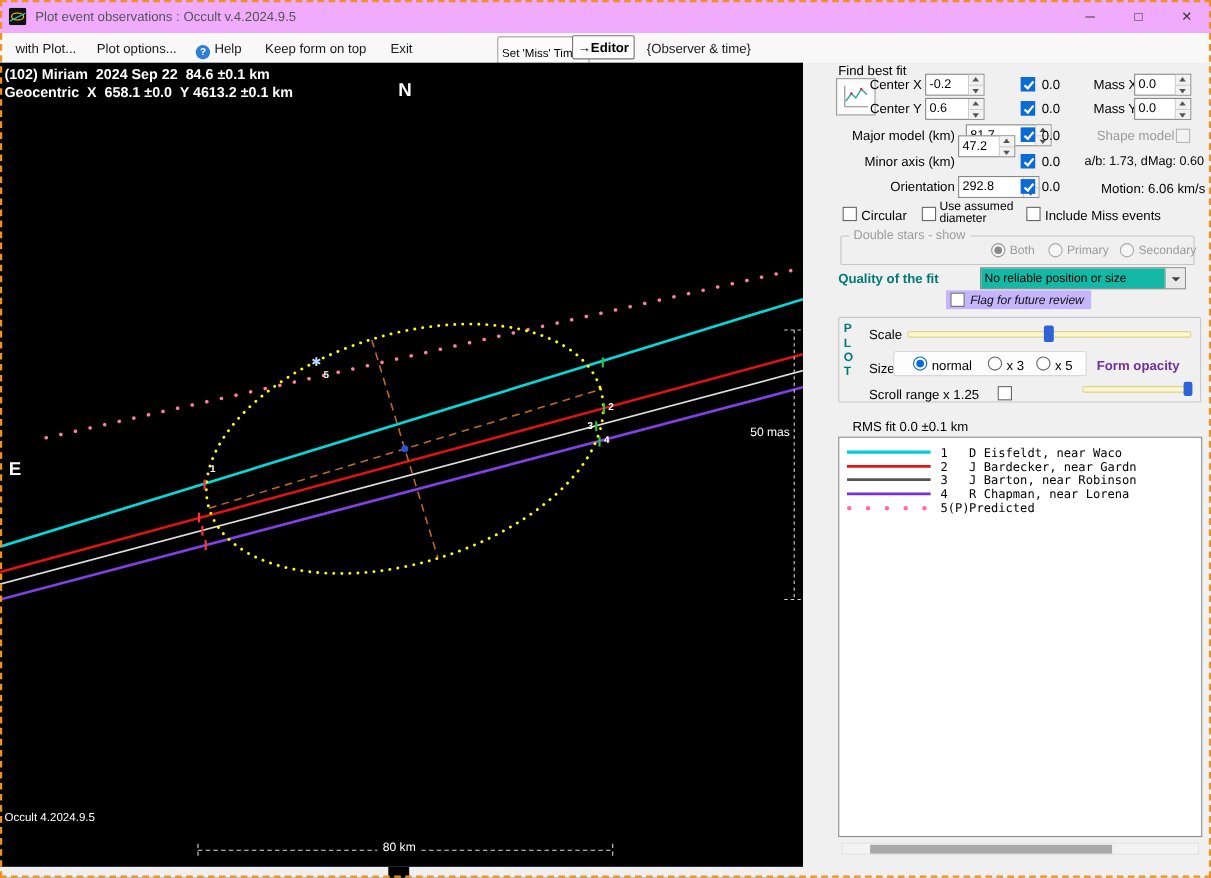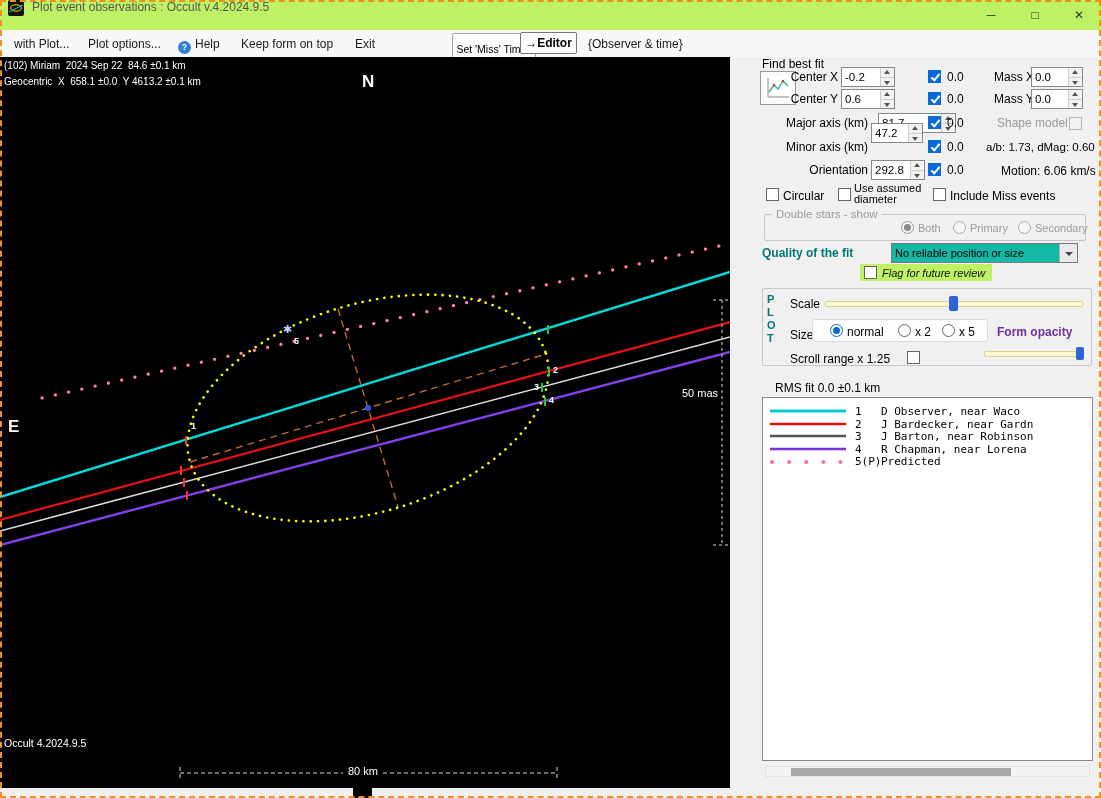--- a/index.html
+++ b/index.html
@@ -1,33 +1,33 @@
 <!DOCTYPE html>
 <html><head>
 <meta charset="utf-8">
 <style>
 *{margin:0;padding:0;box-sizing:border-box}
 html,body{width:1101px;height:798px}
 body{position:relative;background:#f0f0f0;font-family:"Liberation Sans",sans-serif;overflow:hidden}
 body::after{content:"";position:absolute;inset:0;border:2px dashed #f09020;pointer-events:none;z-index:99}
 
-.titlebar{position:absolute;left:0;top:0;width:100%;height:30px;background:#bef264;display:flex;}
+.titlebar{position:absolute;left:0;top:0;width:100%;height:30px;background:#f0abfc;display:flex;align-items:center}
 .app-icon{width:16px;height:16px;margin-left:8px;flex:0 0 auto}
 .title-text{margin-left:8px;font-size:12px;color:#555;white-space:nowrap}
 .win-controls{margin-left:auto;display:flex;height:100%}
 .win-btn{width:44px;height:100%;display:flex;align-items:center;justify-content:center;font-size:12px;color:#333}
 
 .menubar{position:absolute;left:0;top:30px;width:100%;height:27px;background:#f8f8f8}
 .menu-item{position:absolute;font-size:12px;color:#1a1a1a;white-space:nowrap}
 .help-icon{display:inline-block;width:13px;height:13px;border-radius:50%;background:#2f7fd6;color:#fff;font-size:9px;font-weight:bold;text-align:center;line-height:13px;margin-right:4px;vertical-align:-2px}
 .pushbtn{position:absolute;background:#fcfcfc;border:1px solid #a5a5a5;border-radius:2px;text-align:center;white-space:nowrap;font-family:inherit}
 
 .plot-area{position:absolute;left:0;top:57px;width:730px;height:731px;background:#000;overflow:hidden}
 .plab{position:absolute;color:#fff;white-space:pre}
-.plot-header{font-size:10px;font-weight:normal}
+.plot-header{font-size:13px;font-weight:bold}
 .cardinal{font-size:17px;font-weight:bold}
 .ptlabel{font-size:9px;font-weight:bold}
 .notch{position:absolute;left:353px;top:788px;width:19px;height:10px;background:#000}
 
 .rightpanel{position:absolute;left:730px;top:57px;width:371px;height:741px;background:#f0f0f0}
 .lbl{position:absolute;font-size:12px;color:#000;white-space:nowrap}
 .lbl.r{text-align:right}
 .lbl.gray{color:#9b9b9b}
 .lbl.small{font-size:11px}
 .lbl.s115{font-size:11.5px}
@@ -210,21 +210,21 @@
   <span class="lbl" style="left:217px;top:35px">0.0</span>
   <span class="lbl" style="left:264px;top:35px">Mass Y</span>
   <div class="spin" style="left:301px;top:32px;width:52px">
     <span class="val">0.0</span>
     <span class="arrs">
         <i class="up"></i>
         <i class="dn"></i>
       </span>
   </div>
 
-  <span class="lbl r" style="left:30px;top:59px;width:108px">Major axis (km)</span>
+  <span class="lbl r" style="left:30px;top:59px;width:108px">Major model (km)</span>
   <div class="spin" style="left:148px;top:56px;width:78px">
     <span class="val">81.7</span>
     <span class="arrs">
         <i class="up"></i>
         <i class="dn"></i>
       </span>
   </div>
   <span class="cb chk" style="left:198px;top:59px"></span>
   <span class="lbl" style="left:217px;top:59px">0.0</span>
   <span class="lbl gray" style="left:267px;top:59px">Shape model</span>
@@ -236,21 +236,21 @@
     <span class="arrs">
         <i class="up"></i>
         <i class="dn"></i>
       </span>
   </div>
   <span class="cb chk" style="left:198px;top:83px"></span>
   <span class="lbl" style="left:217px;top:83px">0.0</span>
   <span class="lbl s115" style="left:256px;top:84px">a/b: 1.73, dMag: 0.60</span>
 
   <span class="lbl r" style="left:30px;top:106px;width:108px">Orientation</span>
-  <div class="spin" style="left:141px;top:103px;width:54px">
+  <div class="spin" style="left:141px;top:103px;width:74px">
     <span class="val">292.8</span>
     <span class="arrs">
         <i class="up"></i>
         <i class="dn"></i>
       </span>
   </div>
   <span class="cb chk" style="left:198px;top:106px"></span>
   <span class="lbl" style="left:217px;top:106px">0.0</span>
   <span class="lbl" style="left:271px;top:107px">Motion: 6.06 km/s</span>
 
@@ -269,53 +269,53 @@
   <span class="rad dis" style="left:223px;top:164px"></span>
   <span class="lbl small gray" style="left:240px;top:165px">Primary</span>
   <span class="rad dis" style="left:288px;top:164px"></span>
   <span class="lbl small gray" style="left:305px;top:165px">Secondary</span>
 
   <span class="lbl teal" style="left:32px;top:189px">Quality of the fit</span>
   <div class="combo" style="left:161px;top:186px;width:187px">
     <span class="ctext" style="background-color: #14b8a6;">No reliable position or size</span>
     <span class="carr"></span>
   </div>
-  <div class="flagbox" style="left: 130px; top: 207px; background-color: #bef264; justify-content: center;">
+  <div class="flagbox" style="left: 130px; top: 207px; background-color: #c4b5fd; justify-content: center;">
     <span class="cb unchk inline"></span>
     <span class="flbl">Flag for future review</span>
   </div>
 
   <div class="gbox" style="left:32px;top:231px;width:330px;height:78px"></div>
   <div class="vplot" style="left:37px;top:236px">PLOT</div>
   <span class="lbl" style="left:60px;top:240px">Scale</span>
   <div class="strack" style="left:95px;top:244px;width:258px;height:6px"></div>
   <div class="sthumb" style="left: 219px; top: 239px; width: 9px; height: 15px; background-color: rgb(46, 98, 214);"></div>
   <span class="lbl" style="left:60px;top:271px">Size</span>
   <div class="sizebox" style="left:82px;top:262px;width:176px;height:23px"></div>
   <span class="rad sel" style="left:100px;top:267px"></span>
   <span class="lbl" style="left:117px;top:268px">normal</span>
   <span class="rad" style="left:168px;top:267px"></span>
-  <span class="lbl" style="left:185px;top:268px">x 2</span>
+  <span class="lbl" style="left:185px;top:268px">x 3</span>
   <span class="rad" style="left:212px;top:267px"></span>
   <span class="lbl" style="left:229px;top:268px">x 5</span>
   <span class="lbl purple" style="left:267px;top:268px">Form opacity</span>
   <span class="lbl" style="left:60px;top:295px">Scroll range x 1.25</span>
   <span class="cb unchk" style="left:177px;top:294px"></span>
   <div class="strack" style="left:254px;top:294px;width:100px;height:6px"></div>
   <div class="sthumb" style="left: 346px; top: 290px; width: 8px; height: 13px; background-color: rgb(46, 98, 214);"></div>
 
   <span class="lbl" style="left:45px;top:324px">RMS fit 0.0 ±0.1 km</span>
 
   <div class="listbox" style="left:32px;top:340px;width:331px;height:364px">
     <div class="lg-row" style="top:7px">
       <svg class="lg-sw" width="78" height="6">
           <line x1="1" y1="3" x2="77" y2="3" stroke-width="3" stroke="#00cdd6"></line>
         </svg>
       <span class="lg-num">1</span>
-      <span class="lg-name">D Observer, near Waco</span>
+      <span class="lg-name">D Eisfeldt, near Waco</span>
     </div>
     <div class="lg-row" style="top:20px">
       <svg class="lg-sw" width="78" height="6">
           <line x1="1" y1="3" x2="77" y2="3" stroke-width="2.4" stroke="#e81212"></line>
         </svg>
       <span class="lg-num">2</span>
       <span class="lg-name">J Bardecker, near Gardn</span>
     </div>
     <div class="lg-row" style="top:32px">
       <svg class="lg-sw" width="78" height="6">

